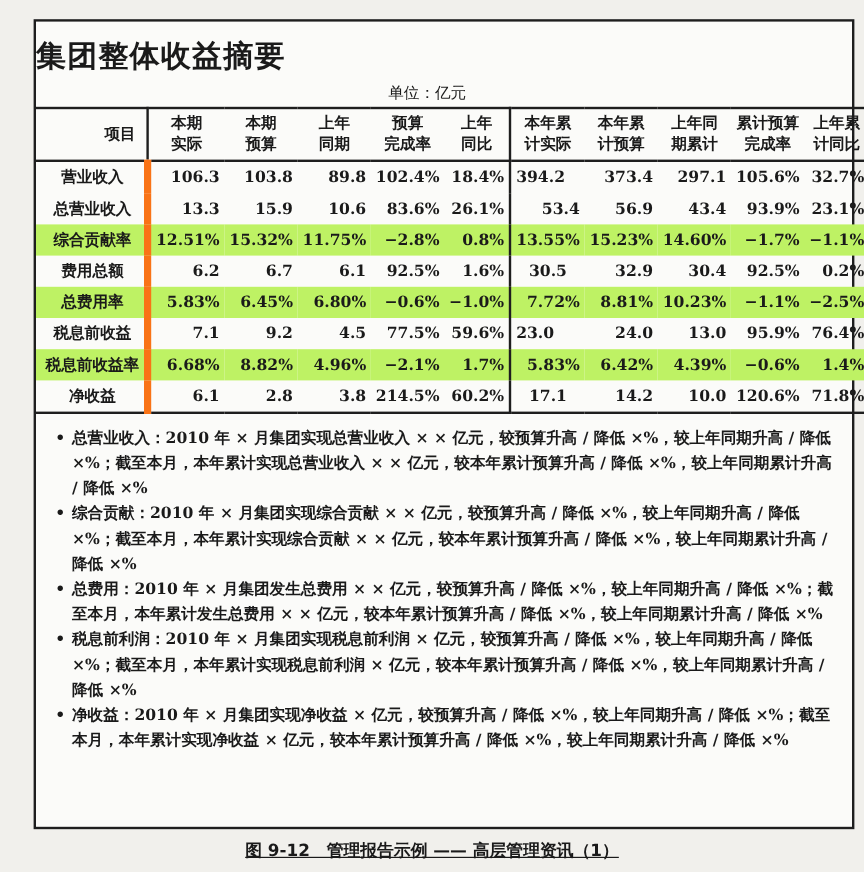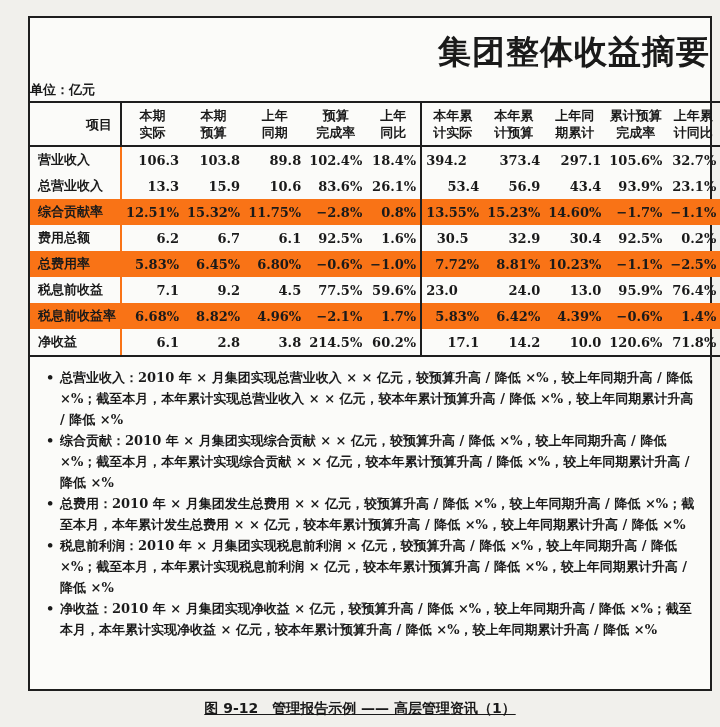--- a/index.html
+++ b/index.html
@@ -8,35 +8,35 @@
     background: #f1f0ec;
     font-family: "DejaVu Serif", "Liberation Serif", serif;
     color: #1a1a1a;
     position: relative;
   }
   .frame {
     position: absolute; left: 28px; top: 16px; width: 684px; height: 675px;
     border: 2px solid #1e1e1e; background: #fbfbf9; box-sizing: border-box;
   }
   .title {
-    text-align: right; font-family: "DejaVu Sans", sans-serif;
-    font-size: 33px; font-weight: bold; margin-top: 12px; letter-spacing: 1px;
+    text-align: left; font-family: "DejaVu Sans", sans-serif;
+    font-size: 25px; font-weight: bold; margin-top: 12px; letter-spacing: 1px;
   }
-  .unit { text-align: left; font-size: 13px; font-weight: bold; margin-right: 28px; margin-top: 6px; height: 20px; }
+  .unit { text-align: center; font-size: 13px; font-weight: normal; margin-right: 28px; margin-top: 6px; height: 20px; }
   table { border-collapse: collapse; width: 100%; font-size: 13px; font-weight: bold; }
   thead th {
     font-weight: bold; font-size: 13px; line-height: 17px; padding: 4px 0;
     border-top: 2px solid #1e1e1e; border-bottom: 2px solid #1e1e1e;
     text-align: center;
   }
   td { height: 26px; padding: 0 4px; text-align: right; white-space: nowrap; }
-  td.name { text-align: left; padding-left: 8px; width: 100px; border-right: 2px solid #f97316; }
+  td.name { text-align: center; padding-left: 8px; width: 100px; border-right: 6px solid #f97316; }
   th.name { border-right: 2px solid #1e1e1e; padding-left: 48px; }
   .sep { border-right: 2px solid #1e1e1e; }
-  tr.shaded td { background: #f97316; }
+  tr.shaded td { background: #bef264; }
   tbody tr:last-child td { border-bottom: 2px solid #1e1e1e; }
   .notes { padding: 10px 14px 0 16px; font-size: 13px; font-weight: bold; line-height: 21px; }
   .note { display: flex; }
   .bullet { width: 14px; flex: none; }
   .caption {
     position: absolute; left: 0; right: 0; top: 700px; text-align: center;
     font-family: "DejaVu Sans", sans-serif; font-size: 14px; font-weight: bold; text-decoration: underline;
   }
 </style>
 </head>
@@ -153,21 +153,21 @@
           <td>−0.6%</td>
           <td>1.4%</td>
         </tr>
         <tr>
           <td class="name">净收益</td>
           <td>6.1</td>
           <td>2.8</td>
           <td>3.8</td>
           <td>214.5%</td>
           <td class="sep">60.2%</td>
-          <td style="text-align: right;">17.1</td>
+          <td style="text-align: center;">17.1</td>
           <td>14.2</td>
           <td>10.0</td>
           <td>120.6%</td>
           <td>71.8%</td>
         </tr>
       </tbody>
   </table>
   <div class="notes" id="notes">
       <div class="note">
         <span class="bullet">•</span>

